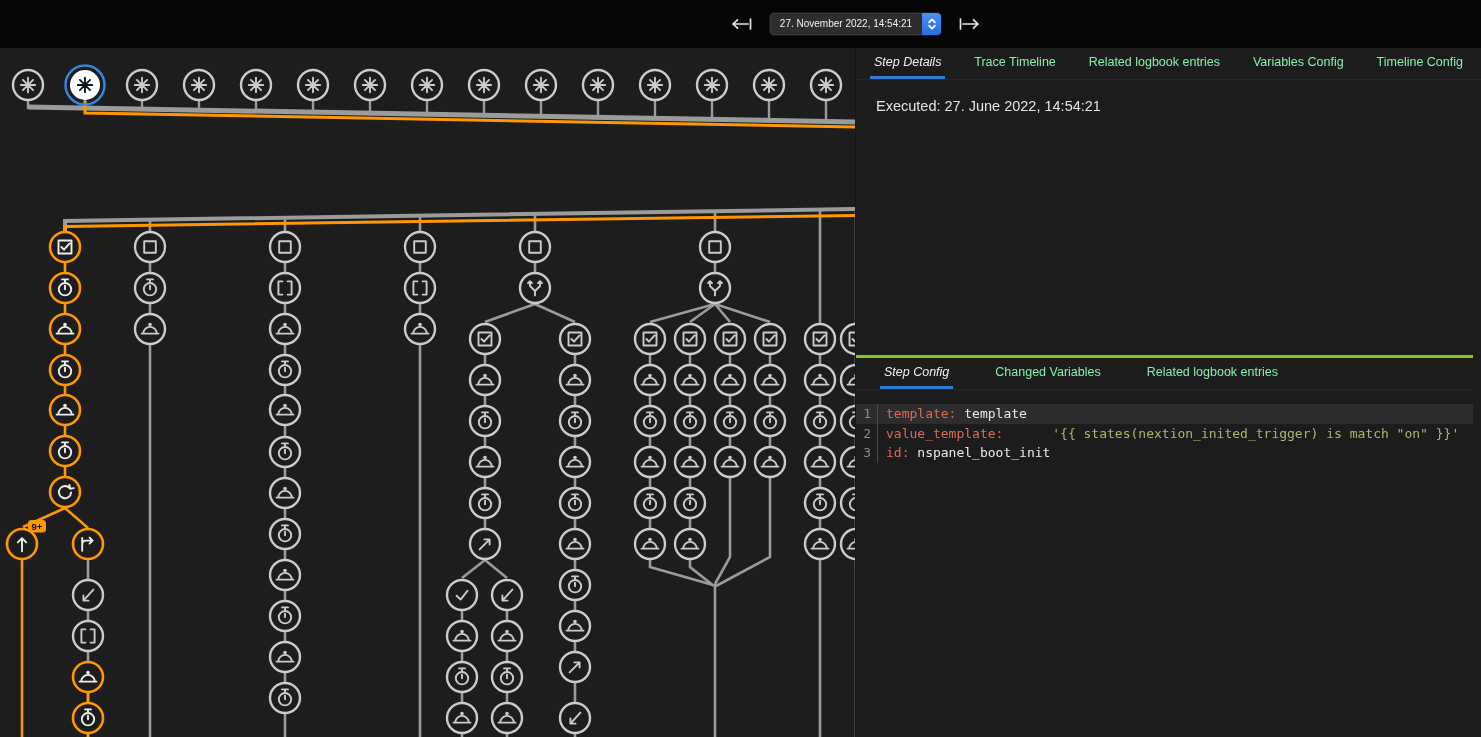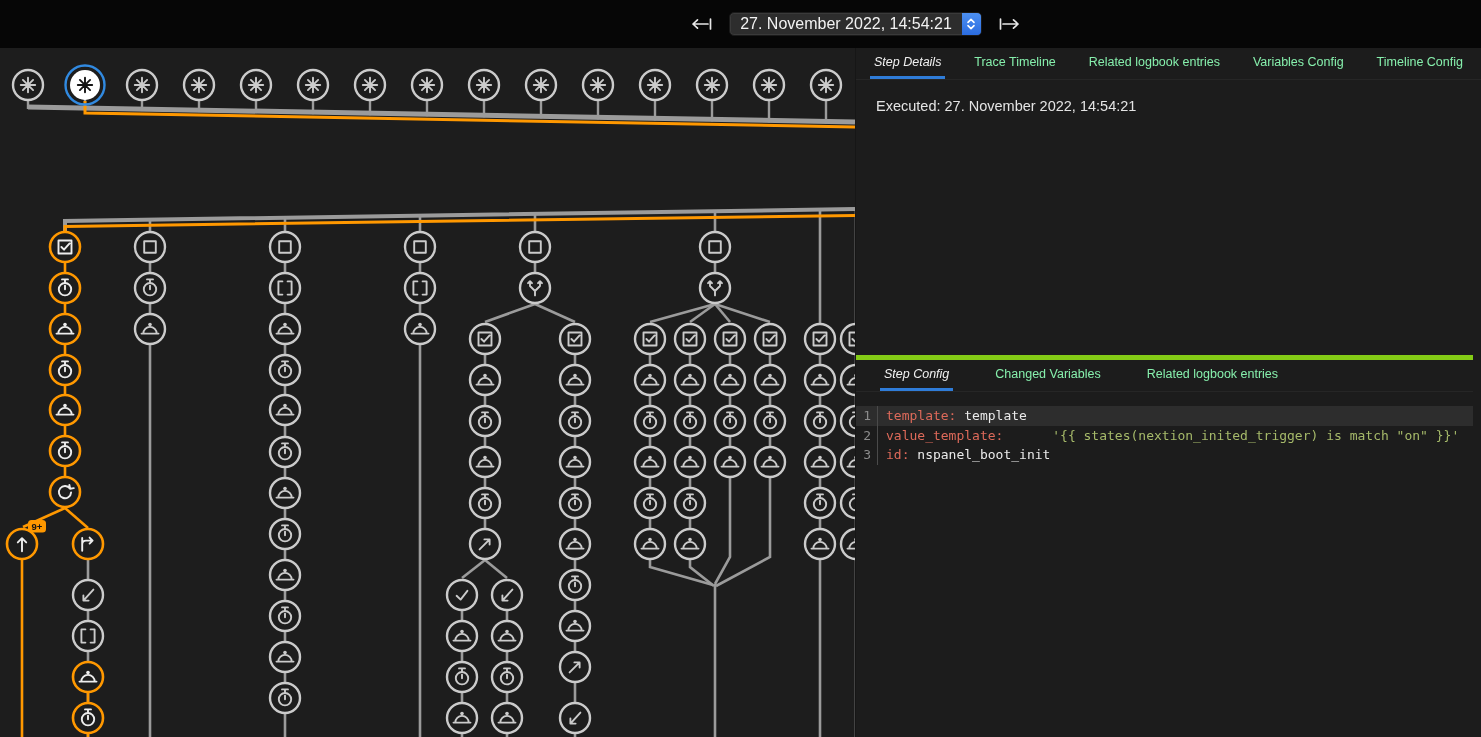--- a/index.html
+++ b/index.html
@@ -13,21 +13,21 @@
     position:absolute;left:0;top:0;width:1481px;height:48px;background:#060606;z-index:10;
     display:flex;align-items:center;justify-content:center;
   }
   .cluster{display:flex;align-items:center;gap:16px;margin-left:230px;}
   .nav-btn{background:none;border:none;padding:0;cursor:pointer;display:flex;align-items:center;}
   .nav-btn svg{display:block;}
   .selector{
     display:flex;align-items:stretch;height:22px;background:#2d2d2d;border:1px solid #1a1a1a;
     border-radius:5px;overflow:hidden;cursor:pointer;box-shadow:0 0 0 1px #3a3a3a inset;
   }
-  .selector .val{padding:0 10px;font-size:16px;line-height:22px;color:#f2f2f2;white-space:nowrap;}
+  .selector .val{padding:0 10px;font-size:10px;line-height:22px;color:#f2f2f2;white-space:nowrap;}
   .selector .stepper{
     width:19px;display:flex;align-items:center;justify-content:center;
     background:linear-gradient(#4d90f2,#2b6ce0);
   }
   
   .graph-pane{position:absolute;left:0;top:0;width:855px;height:737px;background:#1d1d1d;z-index:1;}
   .graph-pane svg{position:absolute;left:0;top:0;font-family:"Liberation Sans",sans-serif;}
   
   .right-pane{
     position:absolute;left:855px;top:48px;width:626px;height:689px;background:#1c1c1c;z-index:5;
@@ -35,21 +35,21 @@
   }
   .tabbar{display:flex;align-items:stretch;height:31px;border-bottom:1px solid #262626;}
   .tabbar.top{justify-content:space-between;padding:0 14px;}
   .tabbar.bottom{justify-content:flex-start;gap:38px;padding:0 24px;}
   .tab{
     display:flex;align-items:center;padding:0 4px;font-size:12.5px;color:#86efac;cursor:pointer;
     border-bottom:3px solid transparent;box-sizing:border-box;white-space:nowrap;
   }
   .tab.active{color:#f0f0f0;border-bottom-color:var(--accent,#2f7cd8);font-style:italic;}
   .executed{margin:18px 20px;font-size:14.5px;color:#e4e4e4;}
-  .bottom-pane{position:absolute;top:307px;left:0;right:8px;border-top:5px solid #84cc16;}
+  .bottom-pane{position:absolute;top:307px;left:0;right:8px;border-top:3px solid #84cc16;}
   .code{margin-top:14px;font-family:"DejaVu Sans Mono",monospace;font-size:13px;line-height:19.5px;}
   .row{display:flex;}
   .row.hl{background:#2d2d2d;}
   .ln{
     flex:none;width:15px;text-align:right;color:#8c8c8c;padding-right:6px;
     border-right:1px solid #4a4a4a;user-select:none;
   }
   .src{padding-left:8px;white-space:pre;}
   .tok-key{color:var(--key,#de6a5a);}
   .tok-string{color:var(--string,#a6ba6a);margin-left:41px;}
@@ -703,21 +703,21 @@
 </div>
 
 <div class="right-pane">
   <div class="tabbar top" id="top-tabs">
       <div class="tab active">Step Details</div>
       <div class="tab">Trace Timeline</div>
       <div class="tab">Related logbook entries</div>
       <div class="tab">Variables Config</div>
       <div class="tab">Timeline Config</div>
     </div>
-  <div class="executed">Executed: 27. November 2022, 14:54:21</div>
+  <div class="executed">Executed: 27. June 2022, 14:54:21</div>
 
   <div class="bottom-pane">
     <div class="tabbar bottom" id="bottom-tabs">
         <div class="tab active">Step Config</div>
         <div class="tab">Changed Variables</div>
         <div class="tab">Related logbook entries</div>
       </div>
     <div class="code" id="code">
         <div class="row hl">
           <span class="ln">1</span>

